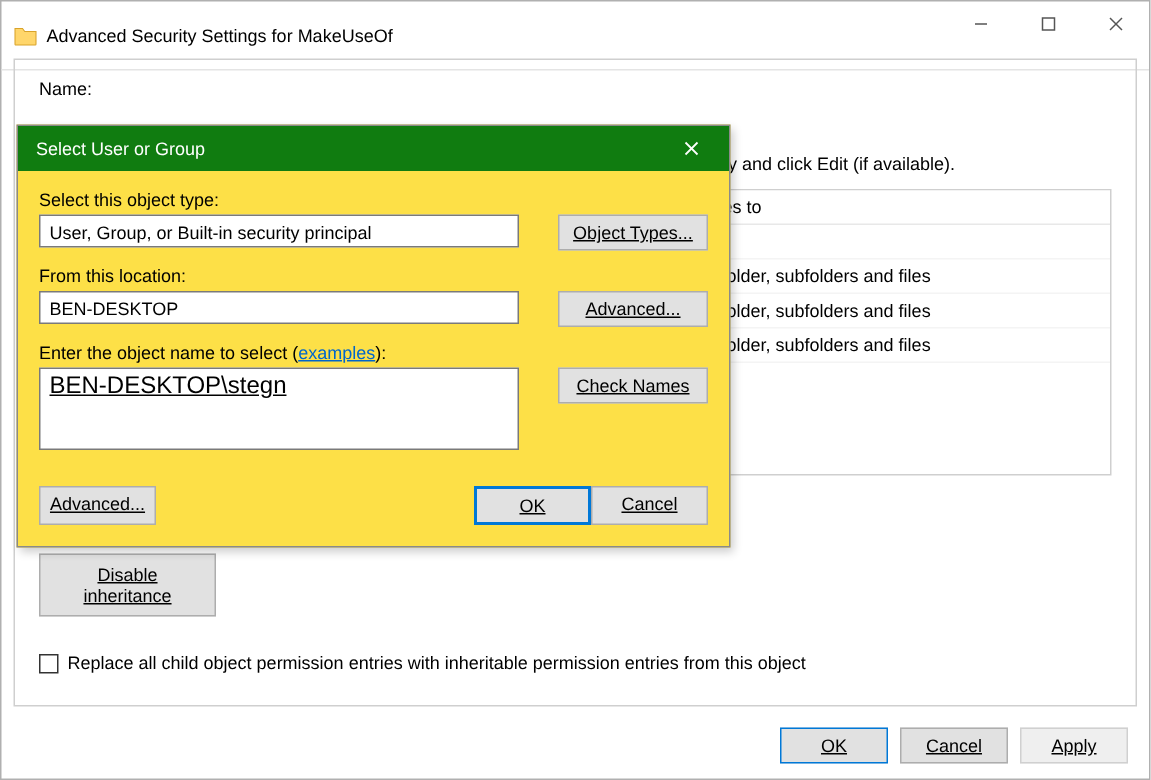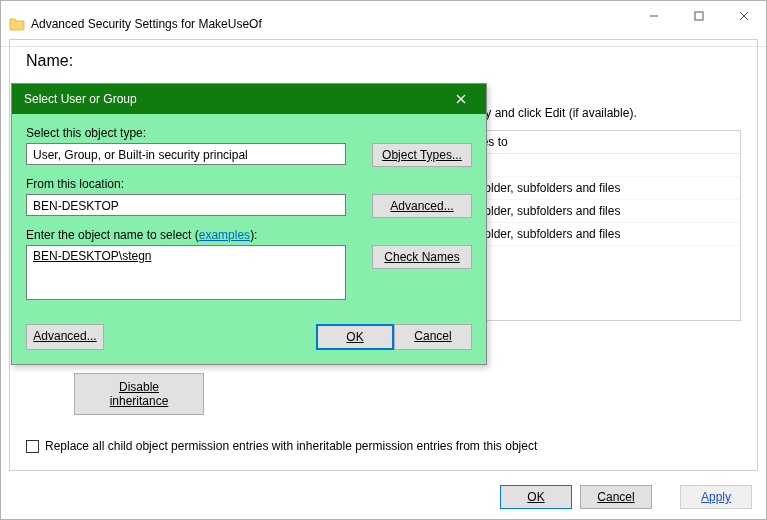--- a/index.html
+++ b/index.html
@@ -5,49 +5,49 @@
   * { box-sizing: border-box; font-family: "Segoe UI", Tahoma, sans-serif; }
   body { margin: 0; background: #fff; width: 767px; height: 520px; overflow: hidden; position: relative; }
   .window { width: 767px; height: 520px; border: 1px solid #b0b0b0; background: #fff; position: relative; }
   .titlebar { height: 46px; display: flex; align-items: center; padding: 0 0 0 8px; border-bottom: 1px solid #e4e4e4; }
   .folder-icon { width: 16px; height: 16px; margin-right: 6px; }
   .titlebar-text { font-size: 12px; color: #000; flex: 1; }
   .win-ctrl { display: flex; height: 100%; }
   .win-btn { width: 45px; height: 30px; display: flex; align-items: center; justify-content: center; color: #333; }
   .win-btn svg { stroke: #555; }
   .body-frame { position: absolute; left: 8px; right: 8px; top: 38px; bottom: 48px; border: 1px solid #cfcfcf; padding: 12px 16px; }
-  .row { display: flex; font-size: 16px; margin-bottom: 14px; }
+  .row { display: flex; font-size: 12px; margin-bottom: 14px; }
   .row .lbl { width: 90px; }
   .hint { font-size: 12px; margin: 36px 0 10px; }
   .table { border: 1px solid #cfcfcf; font-size: 12px; }
   .thead, .trow { display: flex; }
   .thead div, .trow div { padding: 4px 8px; overflow: hidden; white-space: nowrap; text-overflow: ellipsis; }
   .c1{width:70px}.c2{width:120px}.c3{width:120px}.c4{width:110px}.c5{width:220px}
   .thead { background: #fff; border-bottom: 1px solid #e8e8e8; }
   .trow { border-bottom: 1px solid #f4f4f4; }
   .btnrow { margin-top: 12px; display: flex; gap: 8px; }
   .btn { font-size: 12px; background: #e1e1e1; border: 1px solid #adadad; padding: 4px 0; width: 78px; text-align: center; text-decoration: underline; }
-  .btn.wide { width: 130px; padding: 6px 16px; margin-left: 48px; }
-  .btn.disabled { color: #1d4ed8; border-color: #d0d0d0; background: #efefef; margin-left: 20px; }
+  .btn.wide { width: 118px; padding: 6px 16px; }
+  .btn.disabled { color: #000000; border-color: #d0d0d0; background: #efefef; }
   .btn.primary { background: #e1e1e1; border: 1px solid #0078d7; }
   .checkbox-row { font-size: 12px; margin-top: 24px; display: flex; align-items: center; gap: 6px; }
   .checkbox { width: 13px; height: 13px; border: 1px solid #333; display: inline-block; }
   .footer { position: absolute; bottom: 10px; right: 14px; display: flex; gap: 8px; }
   .footer .btn { width: 72px; }
 
   
-  .dialog { position: absolute; left: 10px; top: 82px; width: 476px; border: 1px solid #8a8a8a; background: #86efac; box-shadow: 2px 3px 6px rgba(0,0,0,.2); z-index: 10;}
+  .dialog { position: absolute; left: 10px; top: 82px; width: 476px; border: 1px solid #8a8a8a; background: #fde047; box-shadow: 2px 3px 6px rgba(0,0,0,.2); z-index: 10;}
   .dlg-title { background: #107c10; height: 30px; display: flex; align-items: center; padding: 0 10px 0 12px; }
   .dlg-title span { color: #fff; font-size: 12px; flex: 1; }
   .dlg-close { width: 30px; height: 30px; display: flex; align-items: center; justify-content: center; color: #fff; }
   .dlg-body { padding: 12px 14px 14px; font-size: 12px; }
   .dlg-lbl { font-size: 12px; margin-bottom: 3px; }
   .field-row { display: flex; gap: 26px; margin-bottom: 10px; align-items: stretch; }
   .textbox { flex: 1; border: 1px solid #7a7a7a; padding: 3px 6px; font-size: 12px; height: 22px; line-height: 16px; background:#fff; }
-  .textarea { flex: 1; border: 1px solid #7a7a7a; padding: 3px 6px; font-size: 12px; height: 55px; background:#fff; }
+  .textarea { flex: 1; border: 1px solid #7a7a7a; padding: 3px 6px; font-size: 16px; height: 55px; background:#fff; }
   .textarea .selected { text-decoration: underline; }
   .side-btn { width: 100px; }
   .link { color: #0066cc; text-decoration: underline; cursor: pointer; }
   .dlg-footer { display: flex; justify-content: flex-end; gap: 0; padding: 0 14px 14px; }
   .dlg-footer .btn { width: 78px; }
   .dlg-footer .left { margin-right: auto; }
 </style>
 </head>
 <body>
 

